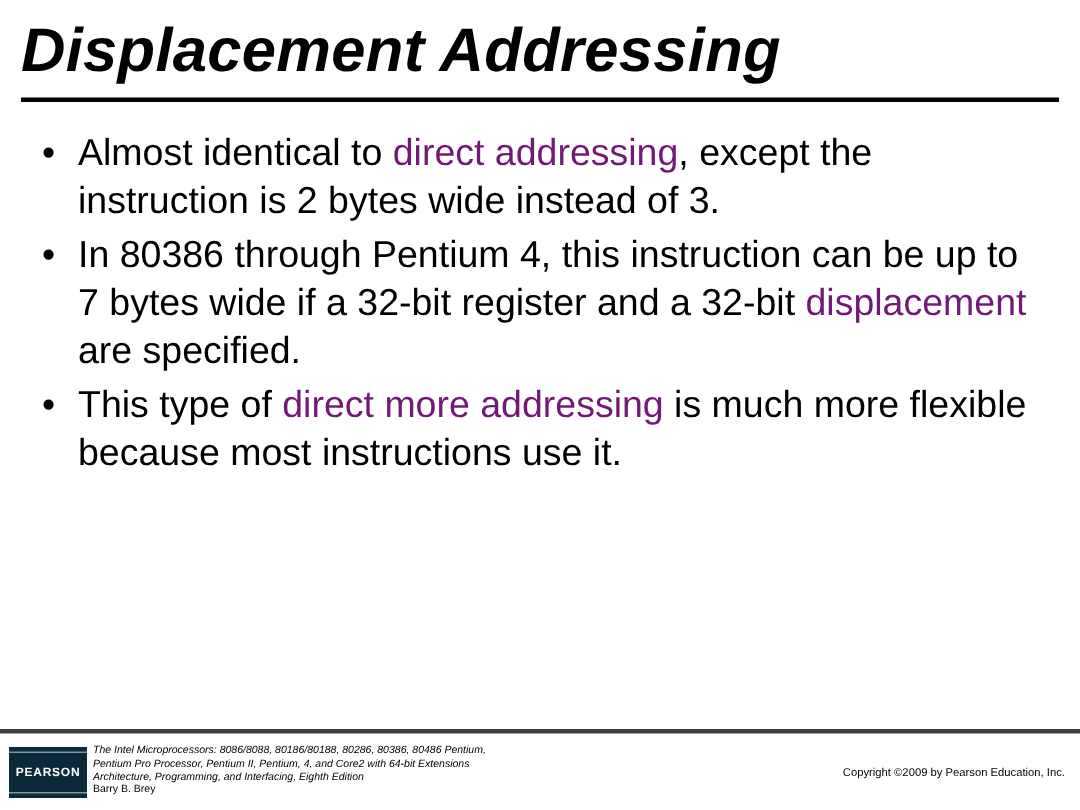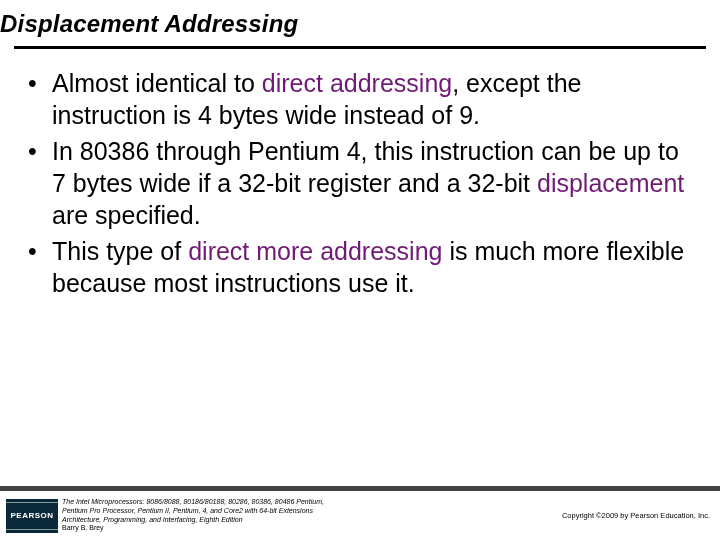--- a/index.html
+++ b/index.html
@@ -1,44 +1,44 @@
 <!DOCTYPE html>
 <html><head>
 <meta charset="utf-8">
 <style>
   * { margin: 0; padding: 0; box-sizing: border-box; }
   html, body { width: 720px; height: 540px; background: #fff; font-family: Arial, Helvetica, sans-serif; color: #000; }
   .slide { width: 720px; height: 540px; position: relative; }
-  .title { font-size: 24px; font-weight: bold; font-style: italic; padding: 10px 14px 6px 0; letter-spacing: 0.2px; }
+  .title { font-size: 41px; font-weight: bold; font-style: italic; padding: 10px 14px 6px 14px; letter-spacing: 0.2px; }
   .rule { height: 3px; background: #000; margin: 2px 14px 0 14px; }
   .body { padding: 18px 24px 0 24px; }
   ul.bullets { list-style: none; }
   ul.bullets > li { position: relative; padding-left: 28px; font-size: 25px; line-height: 1.28; margin-bottom: 4px; }
   ul.bullets > li::before { content: "•"; position: absolute; left: 4px; top: 0; font-size: 25px; }
   .hl { color: #701a75; }
-  .footer { position: absolute; left: 0; right: 0; bottom: 0; height: 54px; border-top: 5px solid #404040; display: flex; align-items: center; padding: 0 10px 0 0; }
+  .footer { position: absolute; left: 0; right: 0; bottom: 0; height: 54px; border-top: 3px solid #404040; display: flex; align-items: center; padding: 0 10px 0 0; }
   .pearson { display: flex; align-items: center; gap: 4px; height: 100%; padding-left: 6px; }
   .plogo { width: 52px; height: 34px; background: #0a2a3a; color: #fff; display: flex; align-items: center; justify-content: center; font-size: 8px; letter-spacing: 0.5px; font-weight: bold; position: relative; }
   .plogo::before { content: ""; position: absolute; top: 3px; left: 0; right: 0; height: 1px; background: rgba(255,255,255,0.5); }
   .plogo::after { content: ""; position: absolute; bottom: 3px; left: 0; right: 0; height: 1px; background: rgba(255,255,255,0.5); }
   .booktext { font-size: 7px; line-height: 1.25; font-style: italic; max-width: 300px; }
   .booktext .author { font-style: normal; }
   .copy { margin-left: auto; text-align: center; font-size: 7.5px; line-height: 1.3; }
 </style>
 </head>
 <body>
 
 <div class="slide">
 
   <div class="title">Displacement Addressing</div>
   <div class="rule"></div>
 
   <div class="body">
     <ul class="bullets">
-      <li><span>Almost identical to </span><span class="hl">direct addressing</span><span>, except the instruction is 4 bytes wide instead of 9.</span></li>
+      <li><span>Almost identical to </span><span class="hl">direct addressing</span><span>, except the instruction is 2 bytes wide instead of 3.</span></li>
       <li><span>In 80386 through Pentium 4, this instruction can be up to 7 bytes wide if a 32-bit register and a 32-bit </span><span class="hl">displacement</span><span> are specified.</span></li>
       <li><span>This type of </span><span class="hl">direct more addressing</span><span> is much more flexible because most instructions use it.</span></li>
     </ul>
   </div>
 
   <div class="footer">
     <div class="pearson">
       <div class="plogo">PEARSON</div>
       <div class="booktext">
         <div>The Intel Microprocessors: 8086/8088, 80186/80188, 80286, 80386, 80486 Pentium,</div>

